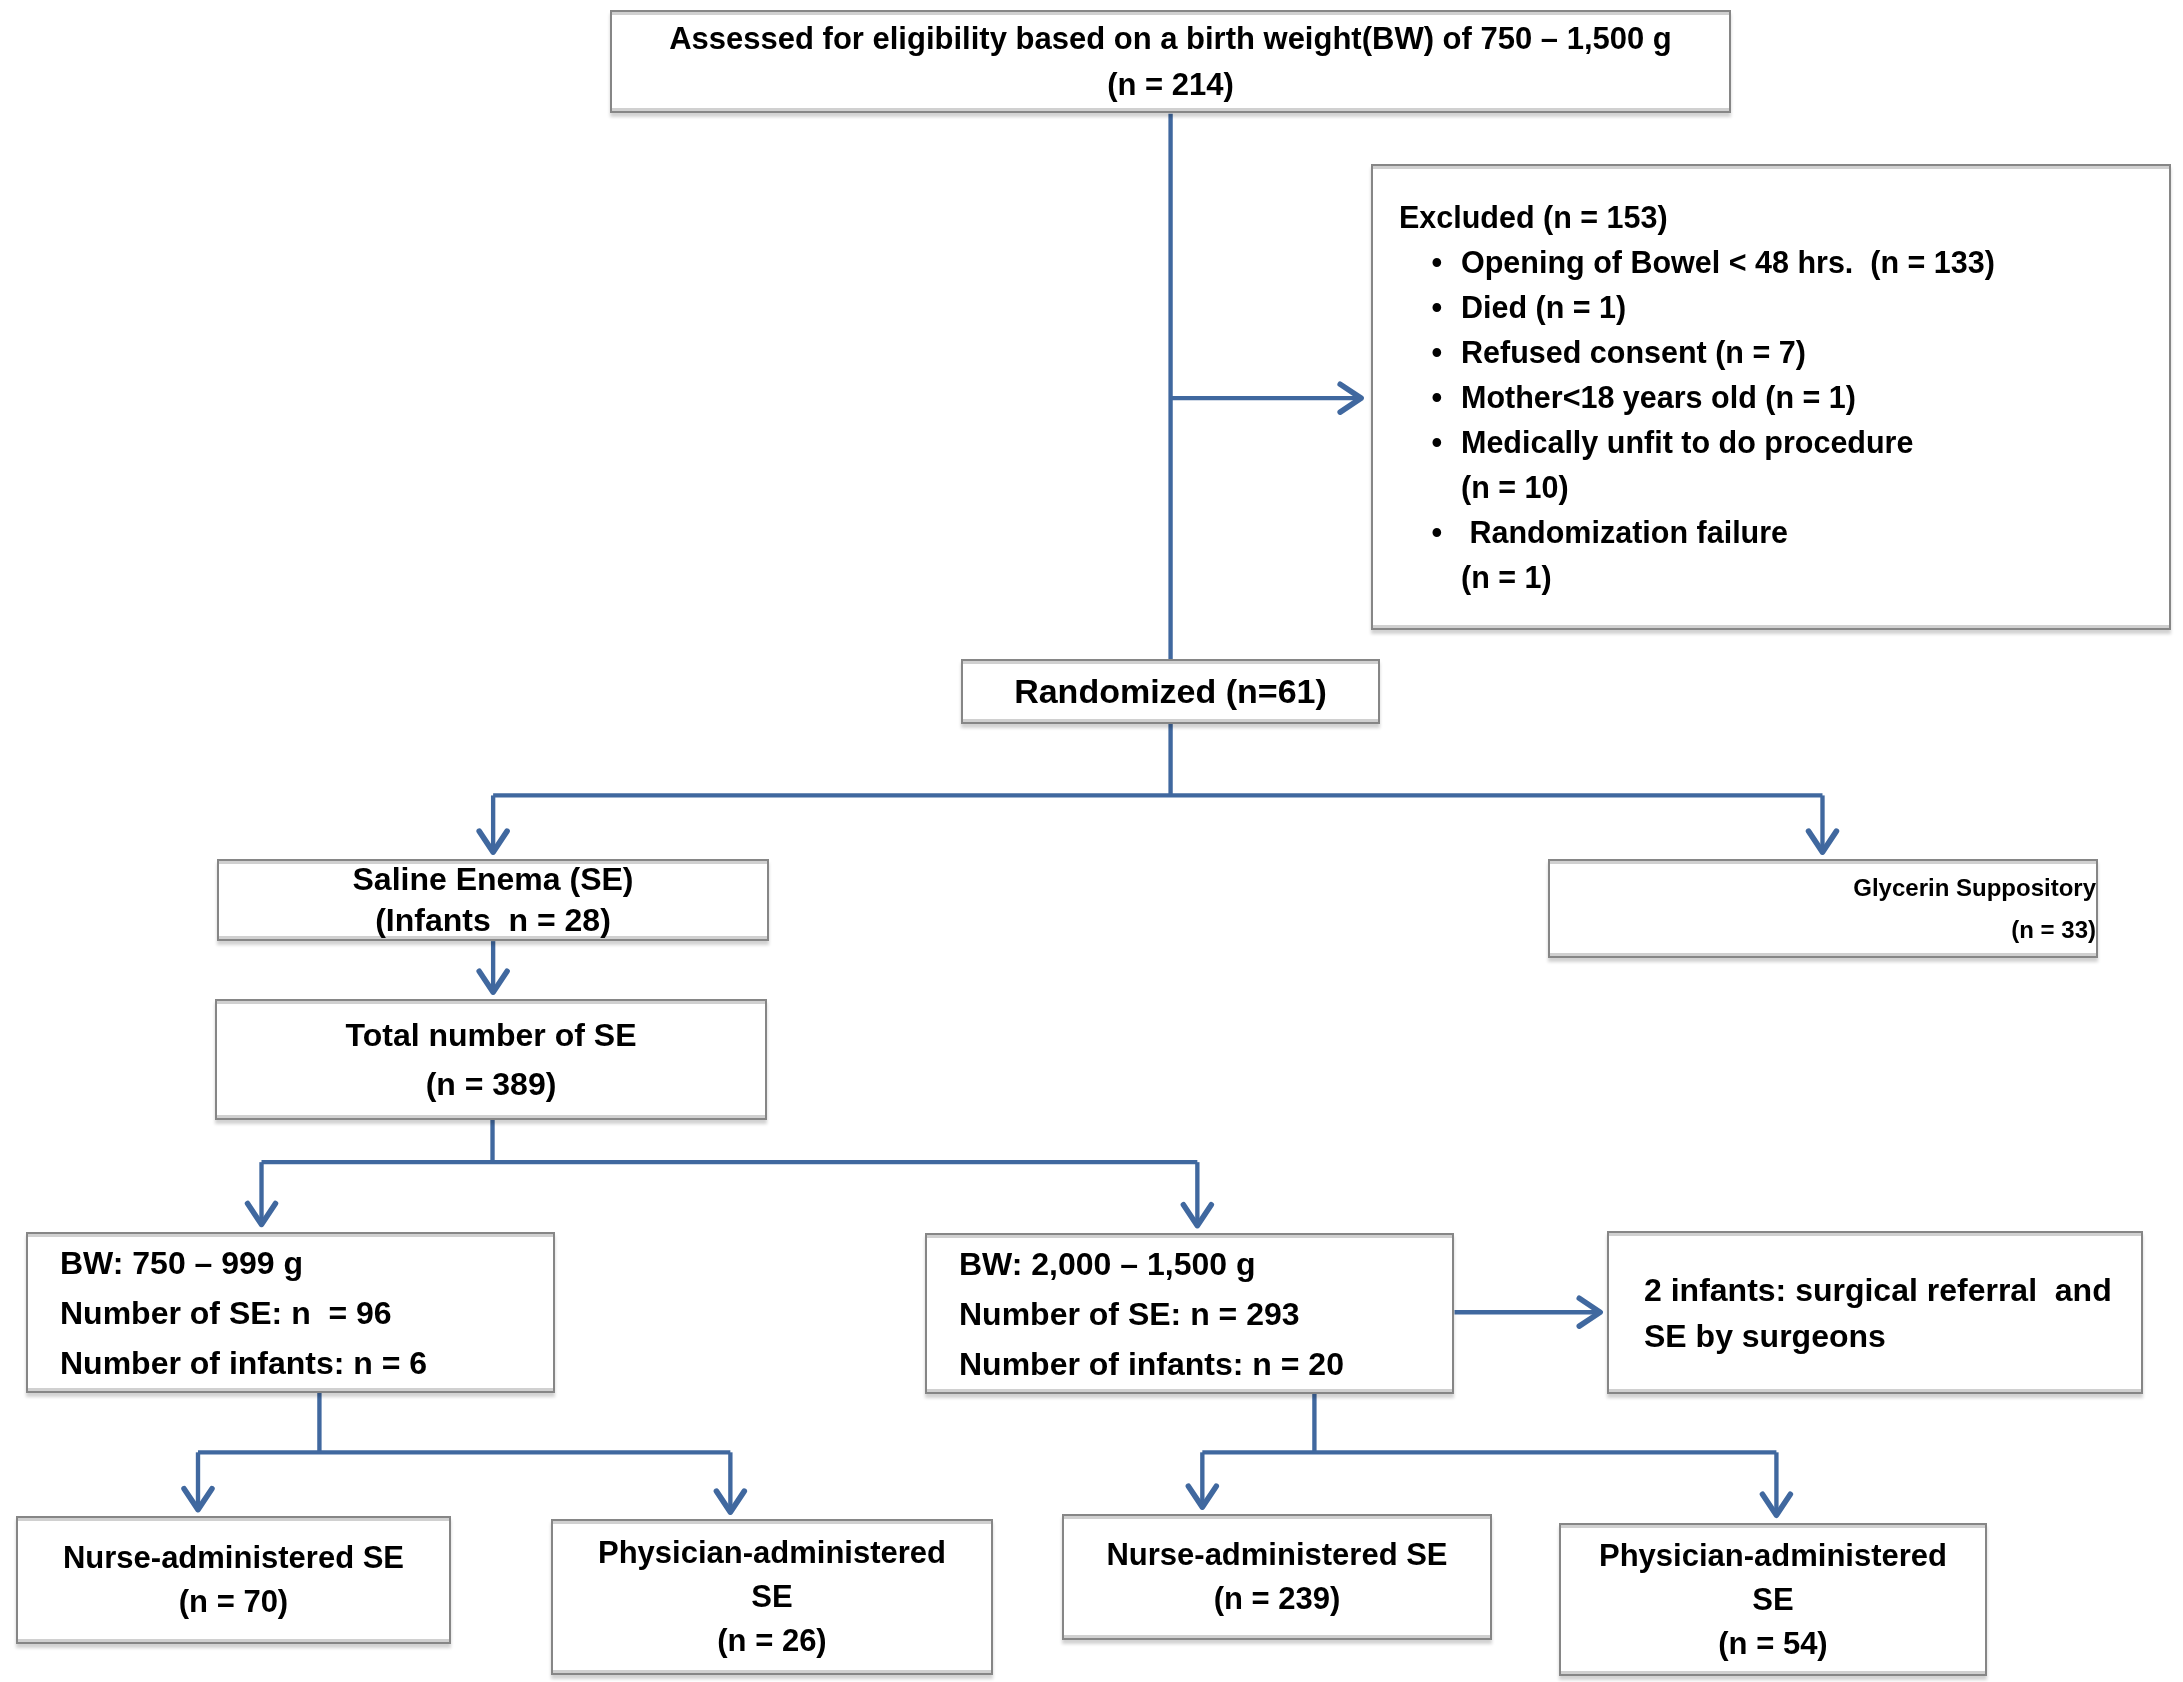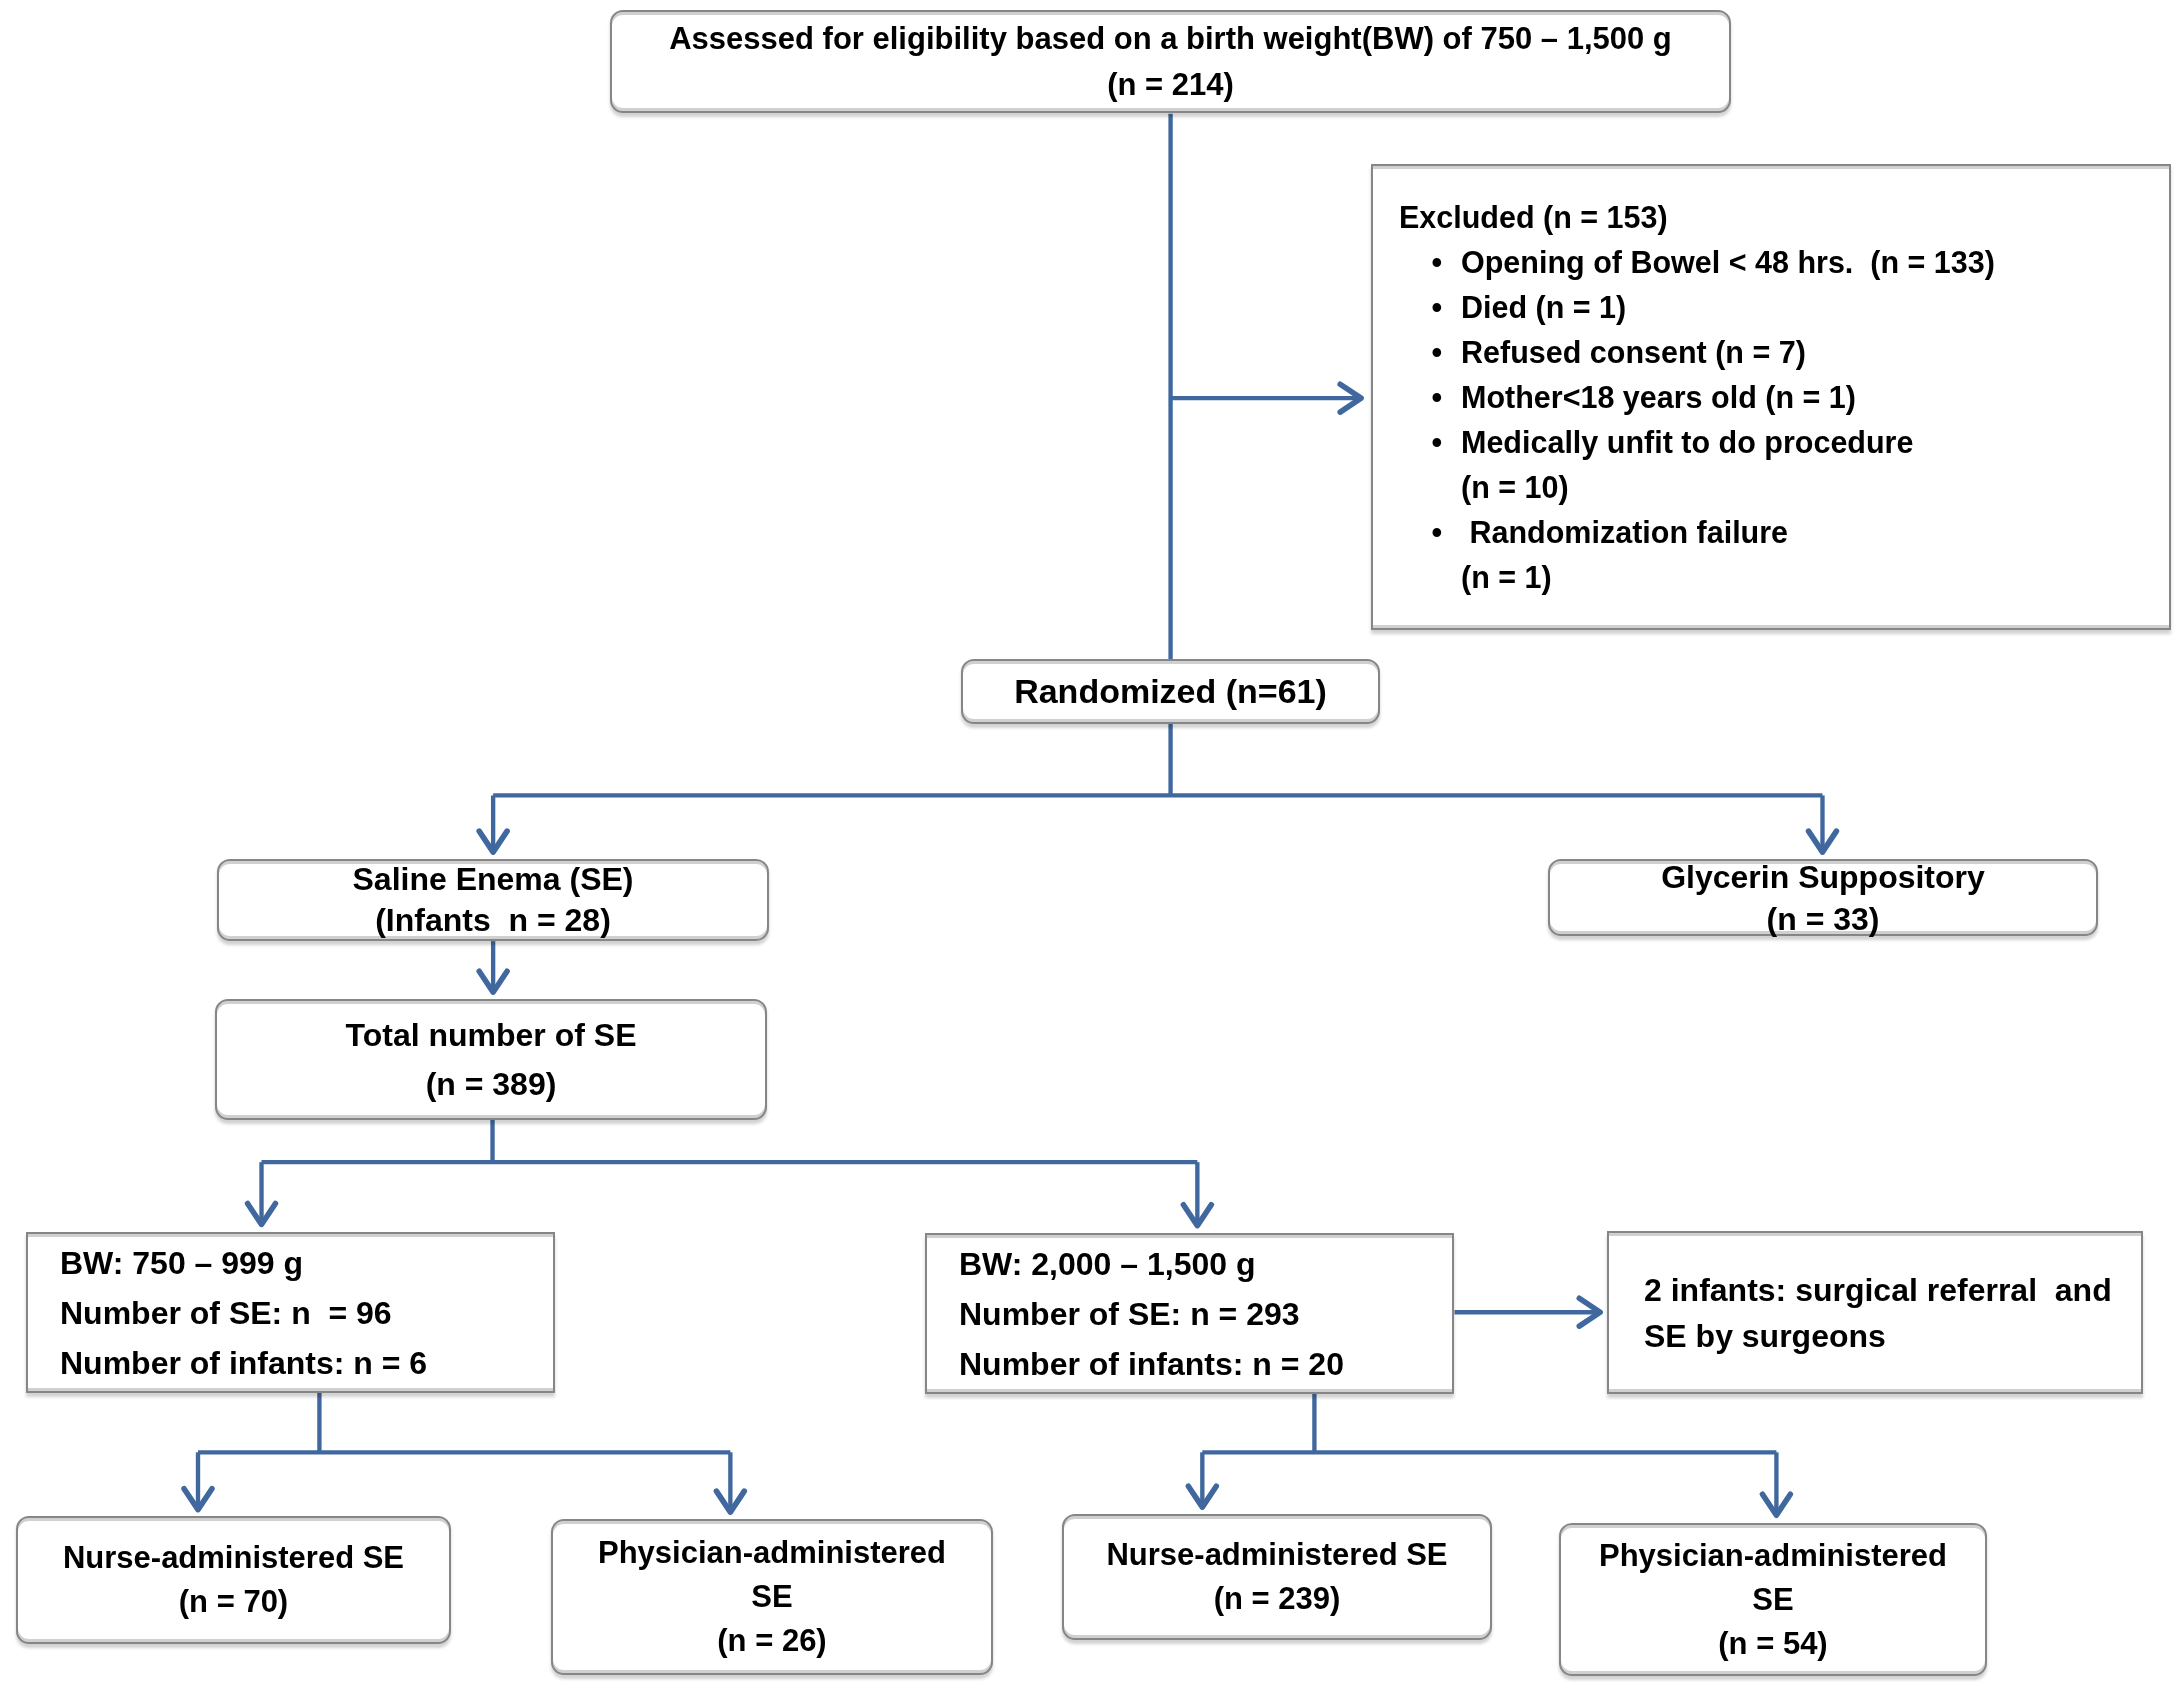--- a/index.html
+++ b/index.html
@@ -18,29 +18,29 @@
     position: absolute;
     background: #ffffff;
     border: 2.5px solid var(--border-color, #868686);
     box-shadow: 0 3.7px 3.1px rgba(0,0,0,0.18),
                 inset 0 3.1px 0 rgba(150,150,150,0.45),
                 inset 0 -3.1px 0 rgba(150,150,150,0.45);
     display: flex;
     flex-direction: column;
     justify-content: center;
   }
-  .center { align-items: center; text-align: center; border-radius: 13px; }
+  .center { align-items: center; text-align: center; }
   .leftal { align-items: flex-start; text-align: center; }
   .line { white-space: pre-wrap; }
 
   #box-assessed   { left: 610px;  top: 10px;   width: 1121px; height: 103px; font-size: 31px; line-height: 46px; }
   #box-excluded   { left: 1371px; top: 164px;  width: 800px; height: 466px; font-size: 30.5px; line-height: 45px; padding: 6.2px 18.7px 6.2px 26px; }
   #box-randomized { left: 961px; top: 659px; width: 419px;  height: 65px; font-size: 34px; align-items: center; }
   #box-saline     { left: 217px;  top: 859px; width: 552px;  height: 82px; font-size: 32px; line-height: 41px; }
-  #box-glycerin   { left: 1548px; top: 859px; width: 550px;  height: 77px; font-size: 32px; line-height: 42px; }
+  #box-glycerin   { left: 1548px; top: 859px; width: 550px;  height: 99px; font-size: 24px; line-height: 42px; align-items: flex-end; }
   #box-total      { left: 215px;  top: 999px; width: 552px;  height: 121px; font-size: 32px; line-height: 49px; }
   #box-bw-low     { left: 26px;   top: 1232px; width: 529px;  height: 161px; font-size: 32px; line-height: 50px; padding-left: 32px; }
   #box-bw-high    { left: 925px; top: 1233px; width: 529px;  height: 161px; font-size: 32px; line-height: 50px; padding-left: 32px; }
   #box-surgical   { left: 1607px; top: 1231px; width: 536px;  height: 163px; font-size: 32px; line-height: 46px; padding-left: 35px; padding-right: 10px; }
   #box-nurse-low      { left: 16px;   top: 1516px; width: 435px; height: 128px; font-size: 31px; line-height: 44px; }
   #box-physician-low  { left: 551px;  top: 1519px; width: 442px; height: 156px; font-size: 31px; line-height: 44px; }
   #box-nurse-high     { left: 1062px; top: 1514px; width: 430px; height: 126px; font-size: 31px; line-height: 44px; }
   #box-physician-high { left: 1559px; top: 1523px; width: 428px; height: 153px; font-size: 31px; line-height: 44px; }
 
   .xrow { display: flex; }

